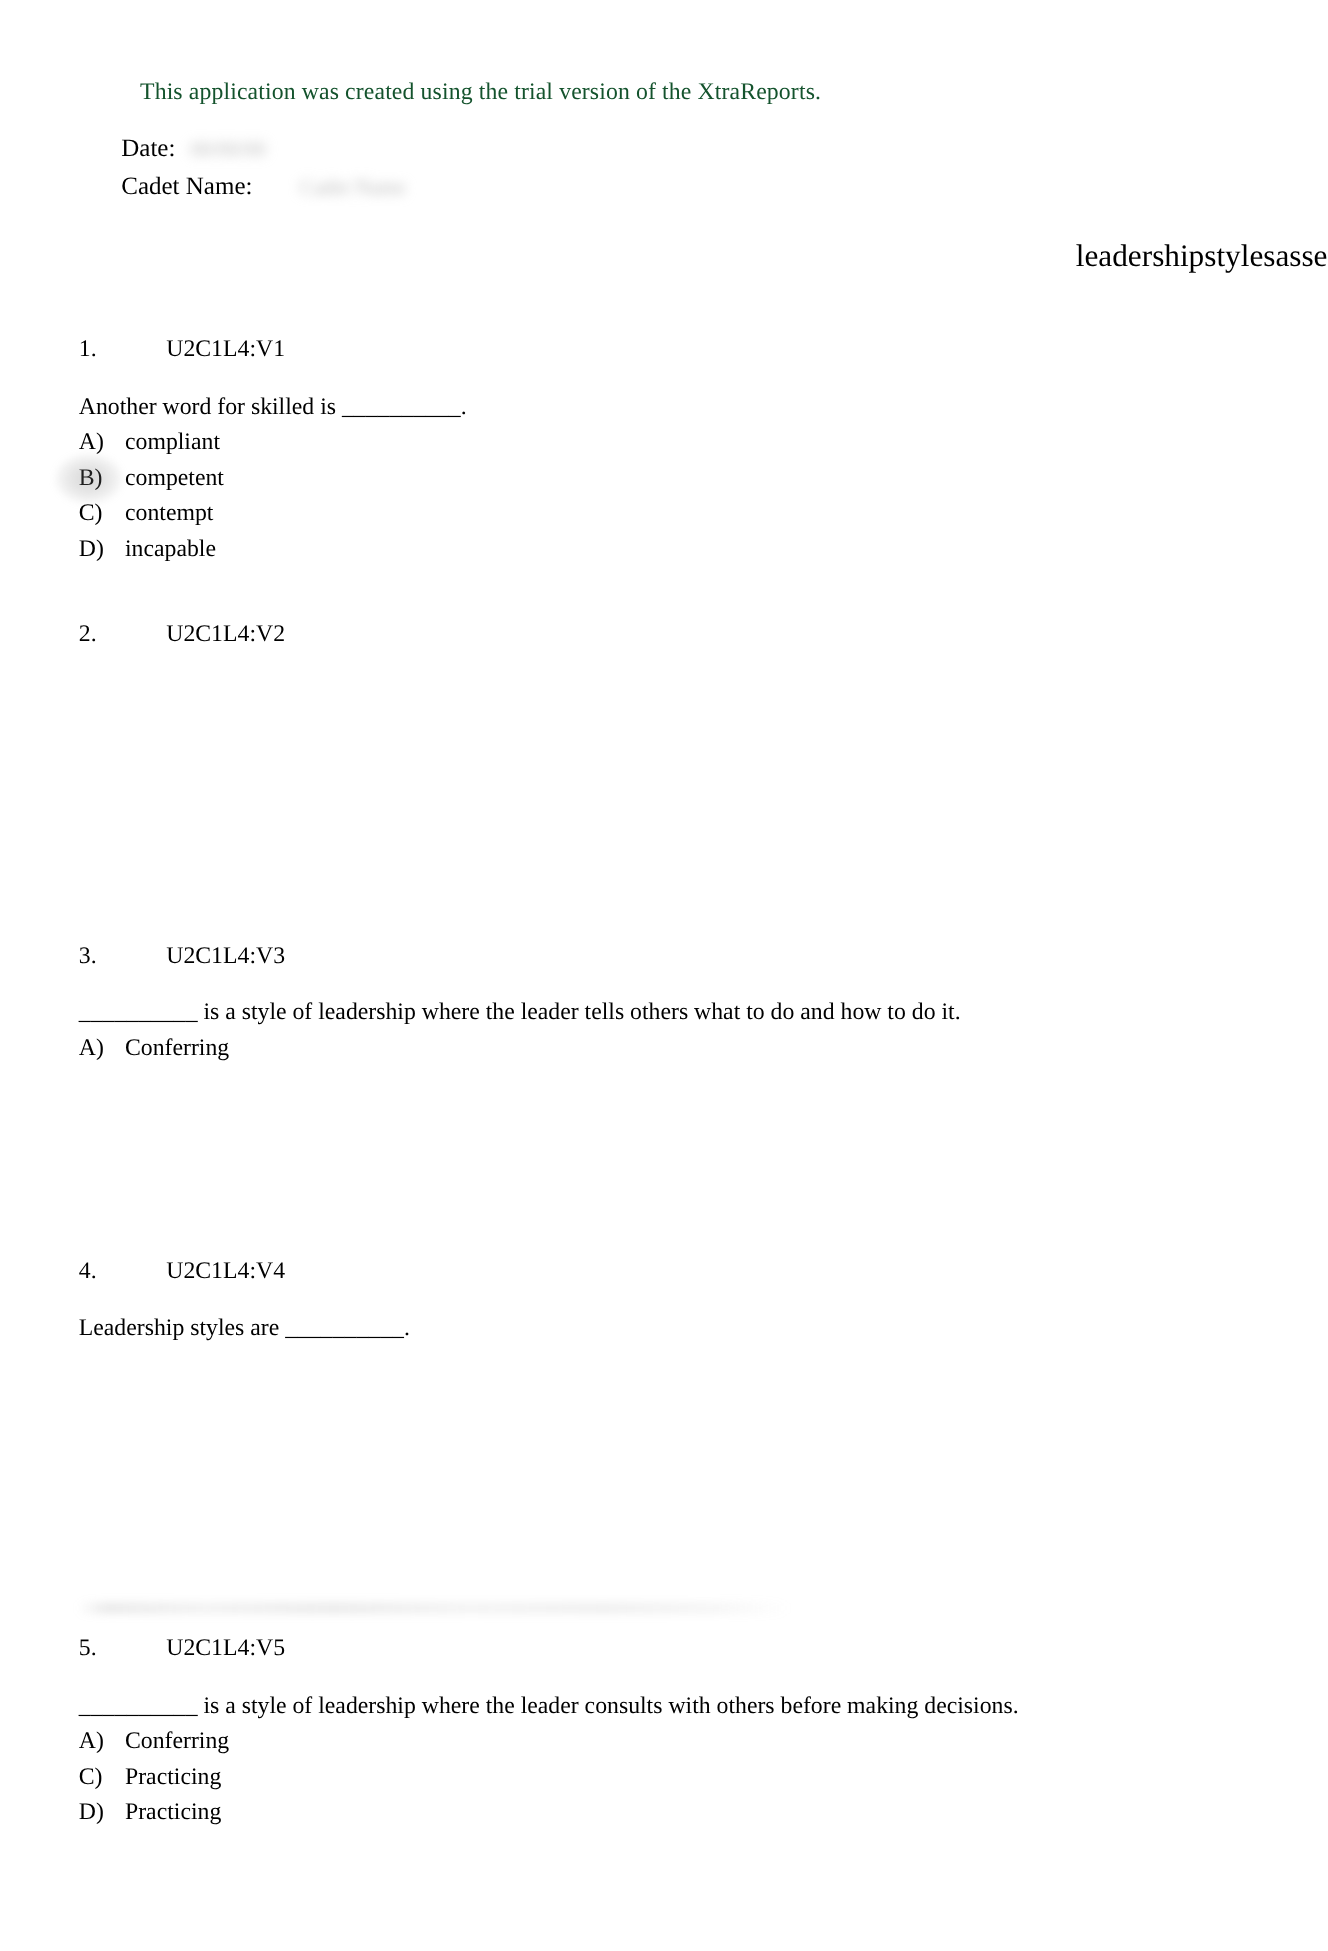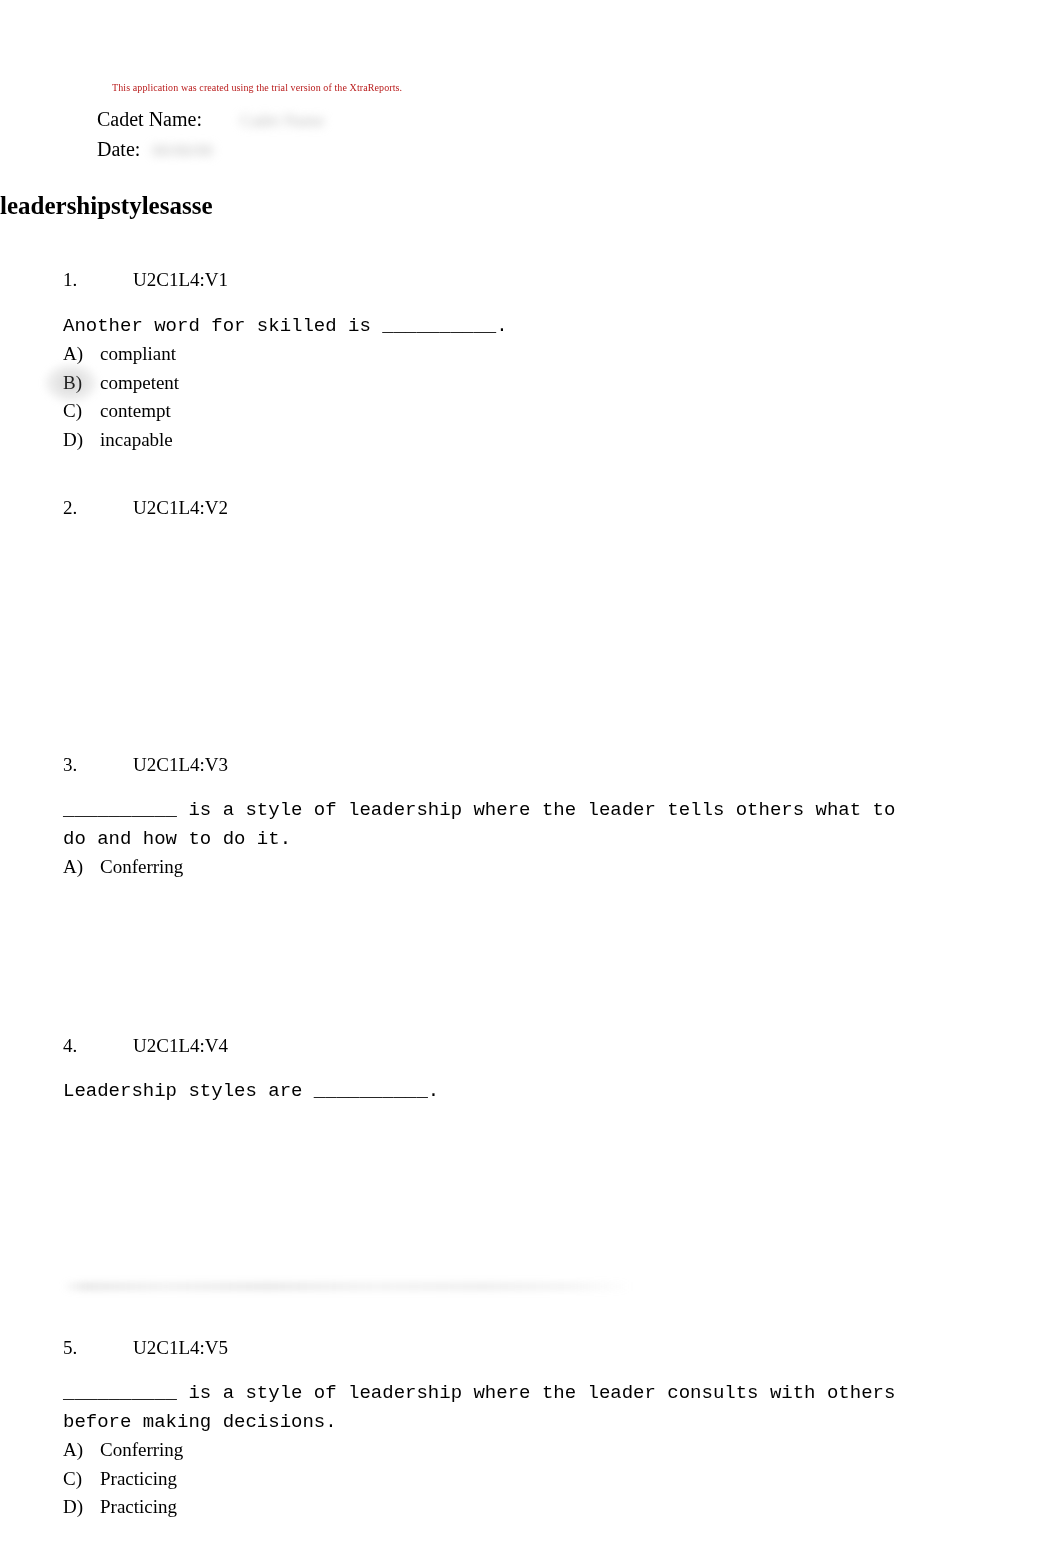--- a/index.html
+++ b/index.html
@@ -21,26 +21,25 @@
     width: 1062px;
     height: 1561px;
     background: #ffffff;
   }
 
   
   .trial-notice {
     position: absolute;
     left: 112px;
     top: 66px;
-    font-size: 10px;
+    font-size: 19px;
     line-height: 16px;
-    color: #b91c1c;
+    color: #14532d;
     letter-spacing: 0.1px;
     white-space: nowrap;
-    margin-top: 14px;
   }
 
   
   .field-block {
     position: absolute;
     left: 97px;
     top: 104px;
     font-size: 20px;
     line-height: 30px;
   }
@@ -64,24 +63,24 @@
   }
   .field-row.name .field-value { margin-left: 38px; }
   .field-row.date .field-value { margin-left: 12px; }
 
   
   .doc-title {
     position: absolute;
     left: 0;
     right: 0;
     top: 190px;
-    text-align: left;
+    text-align: right;
     font-size: 25px;
     line-height: 32px;
-    font-weight: bold;
+    font-weight: normal;
     margin: 0;
   }
 
   
   .questions {
     position: absolute;
     left: 63px;
     top: 266px;
     width: 900px;
     font-size: 19px;
@@ -99,21 +98,20 @@
   }
   .q-num {
     width: 70px;
     flex: 0 0 70px;
   }
   .q-code { }
 
   .q-stem {
     margin-top: 17px;
     max-width: 860px;
-    font-family: Liberation Mono, monospace;
   }
 
   .q-options {
     margin-top: 0;
   }
   .q-option {
     position: relative;
     display: flex;
     align-items: baseline;
     height: 28.5px;
@@ -164,28 +162,28 @@
   }
 </style>
 </head>
 <body>
 
 <div class="page">
 
   <div class="trial-notice">This application was created using the trial version of the XtraReports.</div>
 
   <div class="field-block">
+    <div class="field-row date">
+      <span class="field-label">Date:</span>
+      <span class="field-value">00/00/00</span>
+    </div>
     <div class="field-row name">
       <span class="field-label">Cadet Name:</span>
       <span class="field-value">Cadet Name</span>
     </div>
-    <div class="field-row date">
-      <span class="field-label">Date:</span>
-      <span class="field-value">00/00/00</span>
-    </div>
   </div>
 
   <h1 class="doc-title">leadershipstylesasse</h1>
 
   <div class="questions" id="questions-root">
       <div class="question">
         <div class="q-head">
           <span class="q-num">1.</span>
           <span class="q-code">U2C1L4:V1</span>
         </div>

